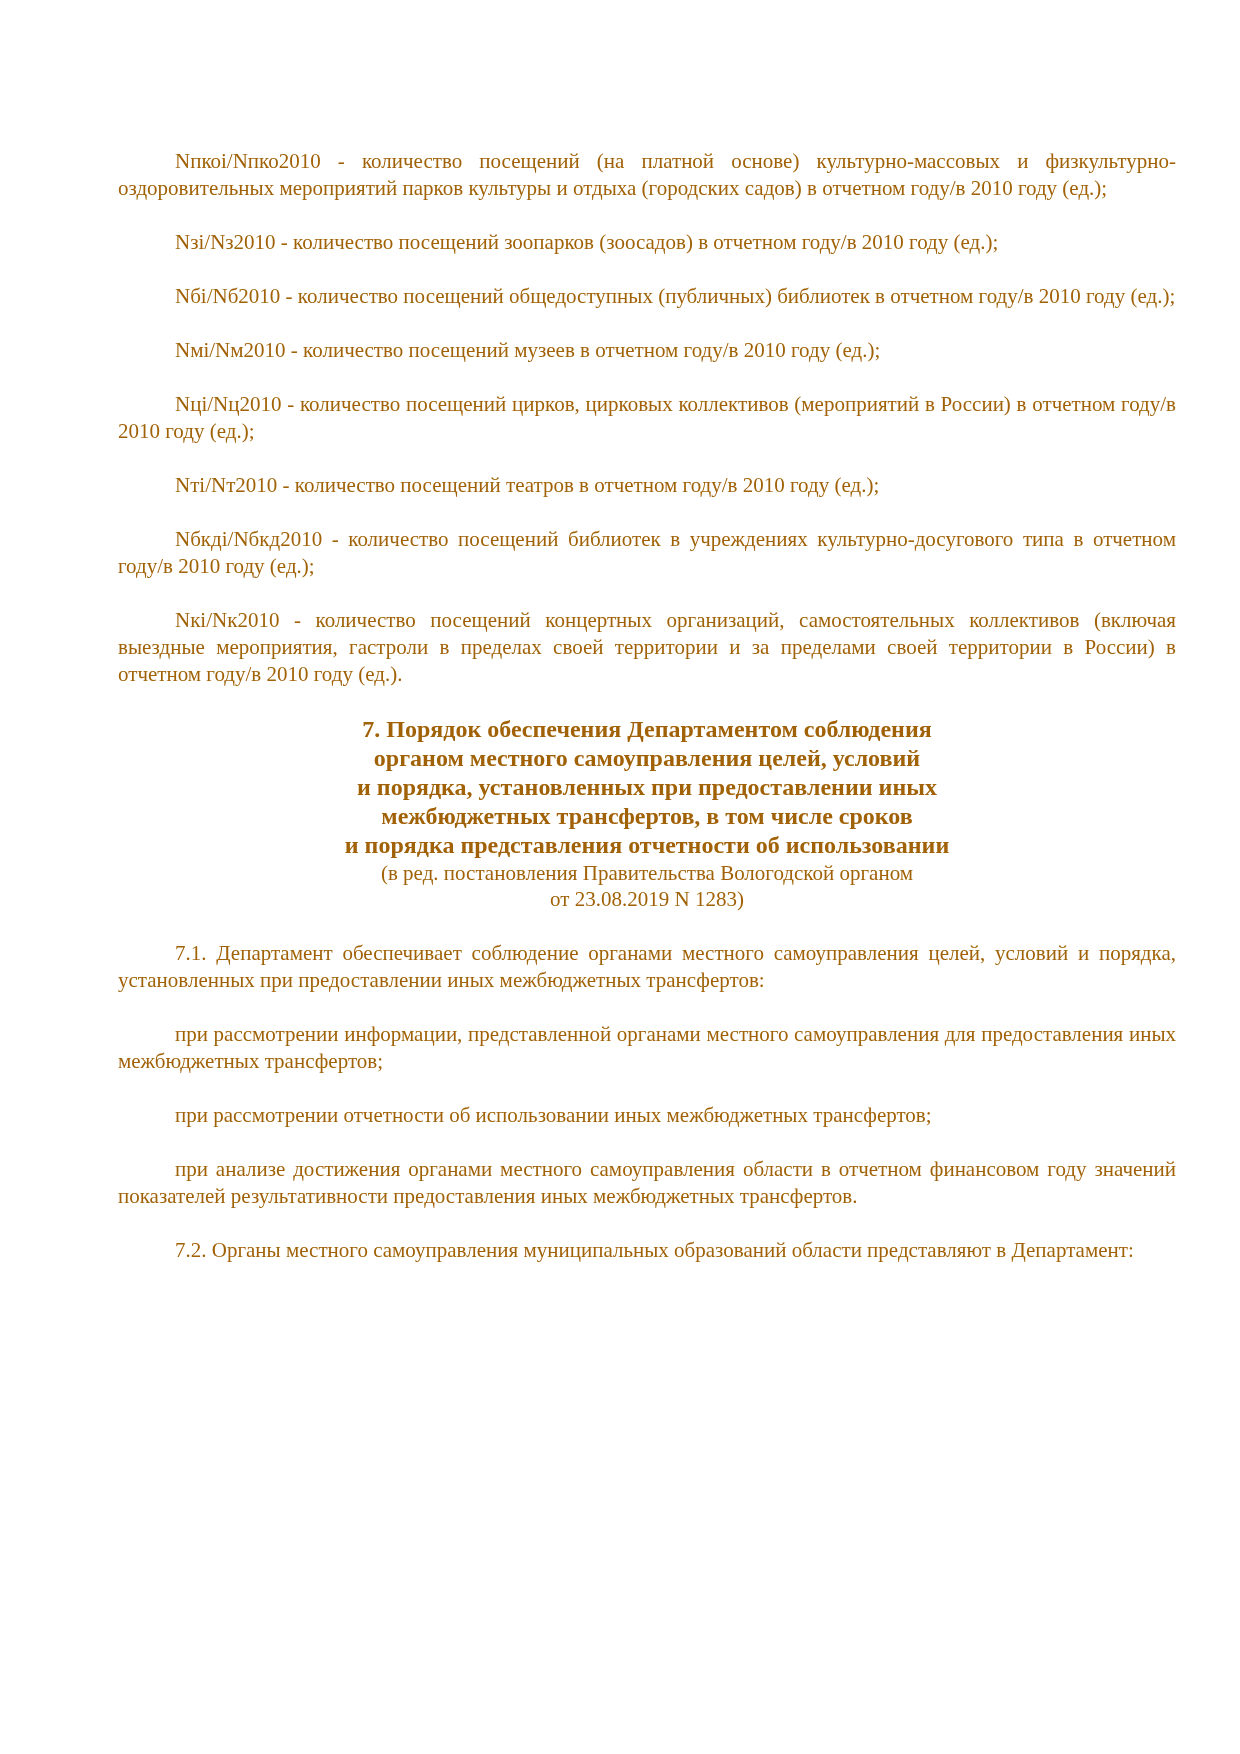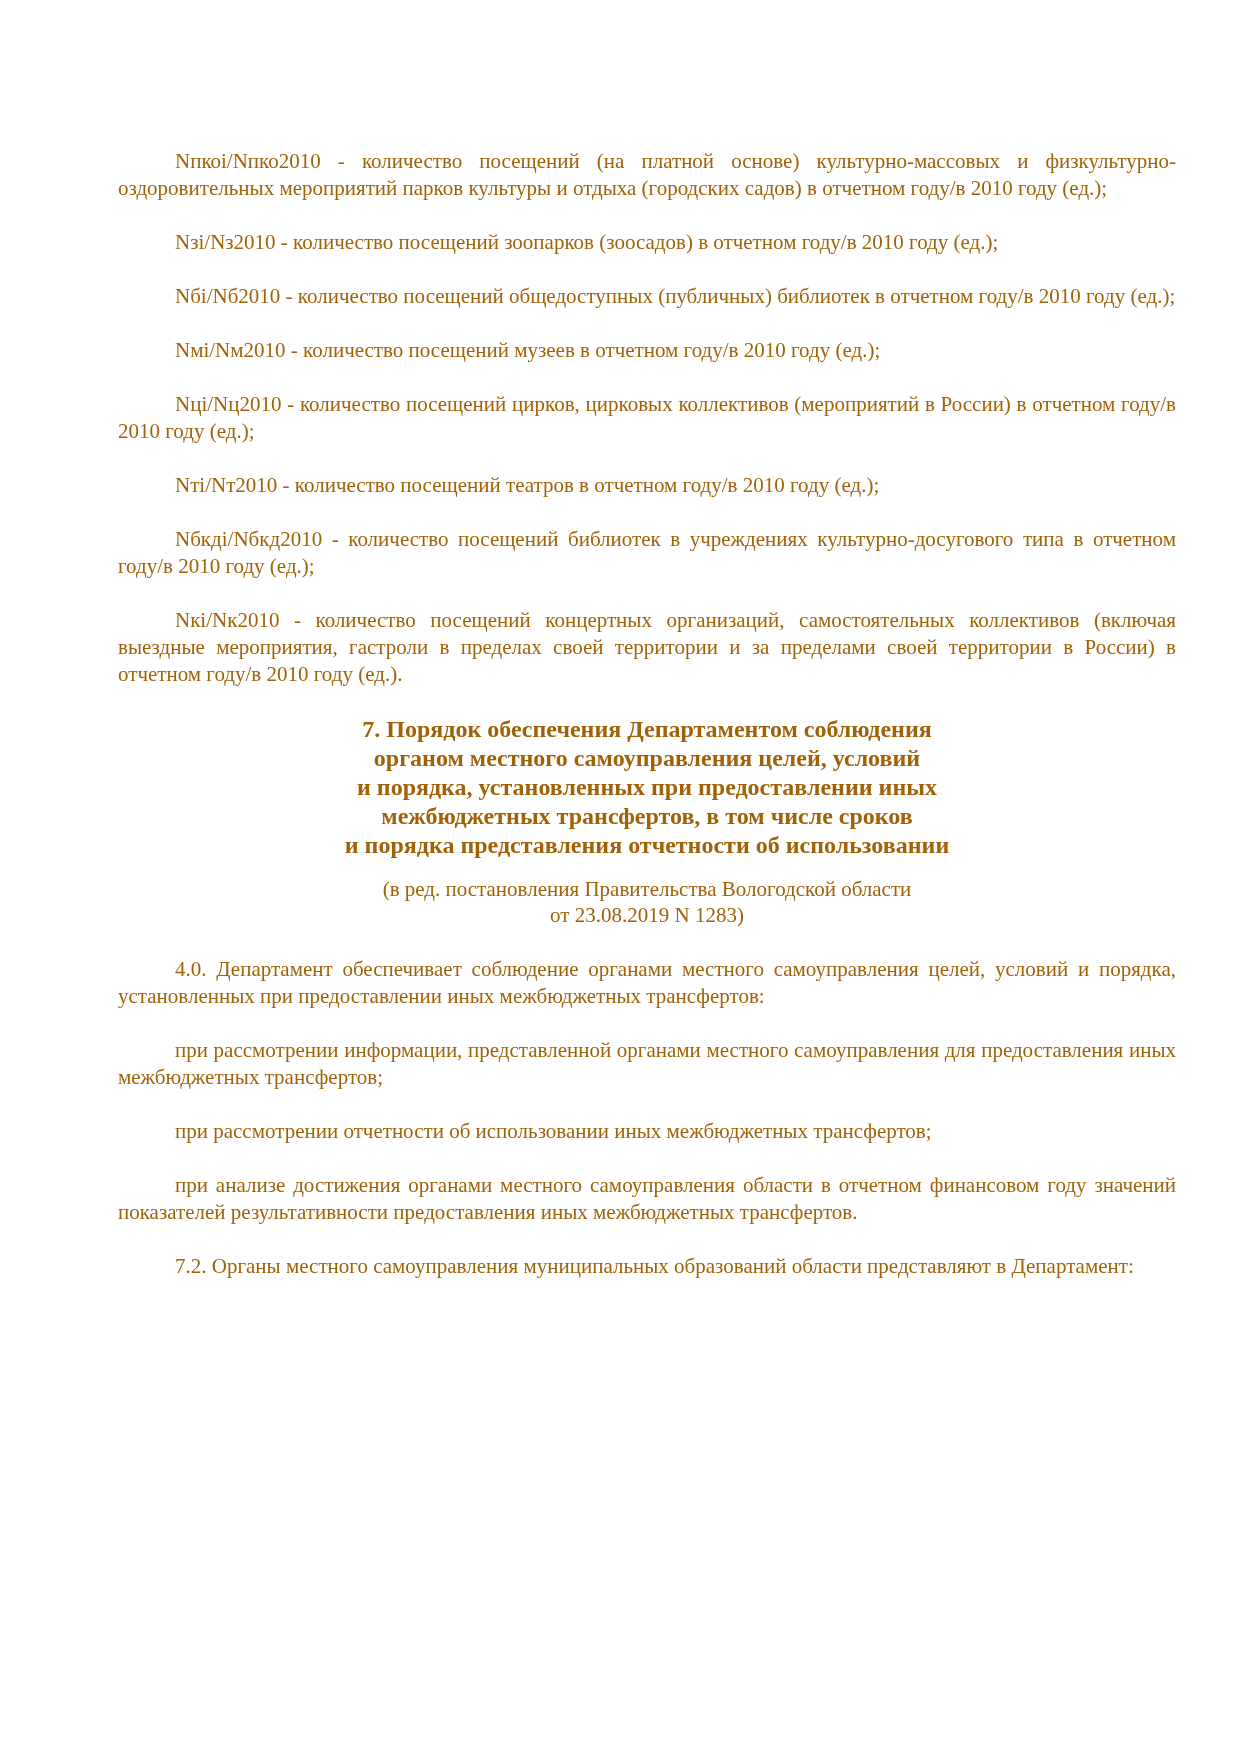--- a/index.html
+++ b/index.html
@@ -5,21 +5,21 @@
   html, body { margin: 0; padding: 0; background: #ffffff; }
   body { width: 1240px; height: 1754px; position: relative; overflow: hidden; }
   .page {
     position: absolute; left: 118px; top: 148px; width: 1058px;
     font-family: "Liberation Serif", serif; font-size: 21px; color: #a16207;
     line-height: 27px;
   }
   .para { text-align: justify; text-indent: 57px; margin: 0 0 27px 0; }
   .heading {
     text-align: center; font-weight: bold; font-size: 24px; line-height: 29px;
-    margin: 16px; padding: 0 140px;
+    margin: 0; padding: 0 140px;
   }
   .heading-line { display: block; }
   .note { text-align: center; font-size: 21px; line-height: 26px; margin: 0 0 28px 0; }
   .note-line { display: block; }
 </style>
 </head>
 <body>
 
 <div class="page">
   <p class="para">Nпкоi/Nпко2010 - количество посещений (на платной основе) культурно-массовых и физкультурно-оздоровительных мероприятий парков культуры и отдыха (городских садов) в отчетном году/в 2010 году (ед.);</p>
@@ -32,22 +32,22 @@
   <p class="para">Nкi/Nк2010 - количество посещений концертных организаций, самостоятельных коллективов (включая выездные мероприятия, гастроли в пределах своей территории и за пределами своей территории в России) в отчетном году/в 2010 году (ед.).</p>
 
   <h2 class="heading">
     <span class="heading-line">7. Порядок обеспечения Департаментом соблюдения</span>
     <span class="heading-line">органом местного самоуправления целей, условий</span>
     <span class="heading-line">и порядка, установленных при предоставлении иных</span>
     <span class="heading-line">межбюджетных трансфертов, в том числе сроков</span>
     <span class="heading-line">и порядка представления отчетности об использовании</span>
   </h2>
   <div class="note">
-    <span class="note-line">(в ред. постановления Правительства Вологодской области</span>
+    <span class="note-line">(в ред. постановления Правительства Вологодской органом</span>
     <span class="note-line">от 23.08.2019 N 1283)</span>
   </div>
 
-  <p class="para">4.0. Департамент обеспечивает соблюдение органами местного самоуправления целей, условий и порядка, установленных при предоставлении иных межбюджетных трансфертов:</p>
+  <p class="para">7.1. Департамент обеспечивает соблюдение органами местного самоуправления целей, условий и порядка, установленных при предоставлении иных межбюджетных трансфертов:</p>
   <p class="para">при рассмотрении информации, представленной органами местного самоуправления для предоставления иных межбюджетных трансфертов;</p>
   <p class="para">при рассмотрении отчетности об использовании иных межбюджетных трансфертов;</p>
   <p class="para">при анализе достижения органами местного самоуправления области в отчетном финансовом году значений показателей результативности предоставления иных межбюджетных трансфертов.</p>
   <p class="para">7.2. Органы местного самоуправления муниципальных образований области представляют в Департамент:</p>
 </div>
 
 </body></html>

